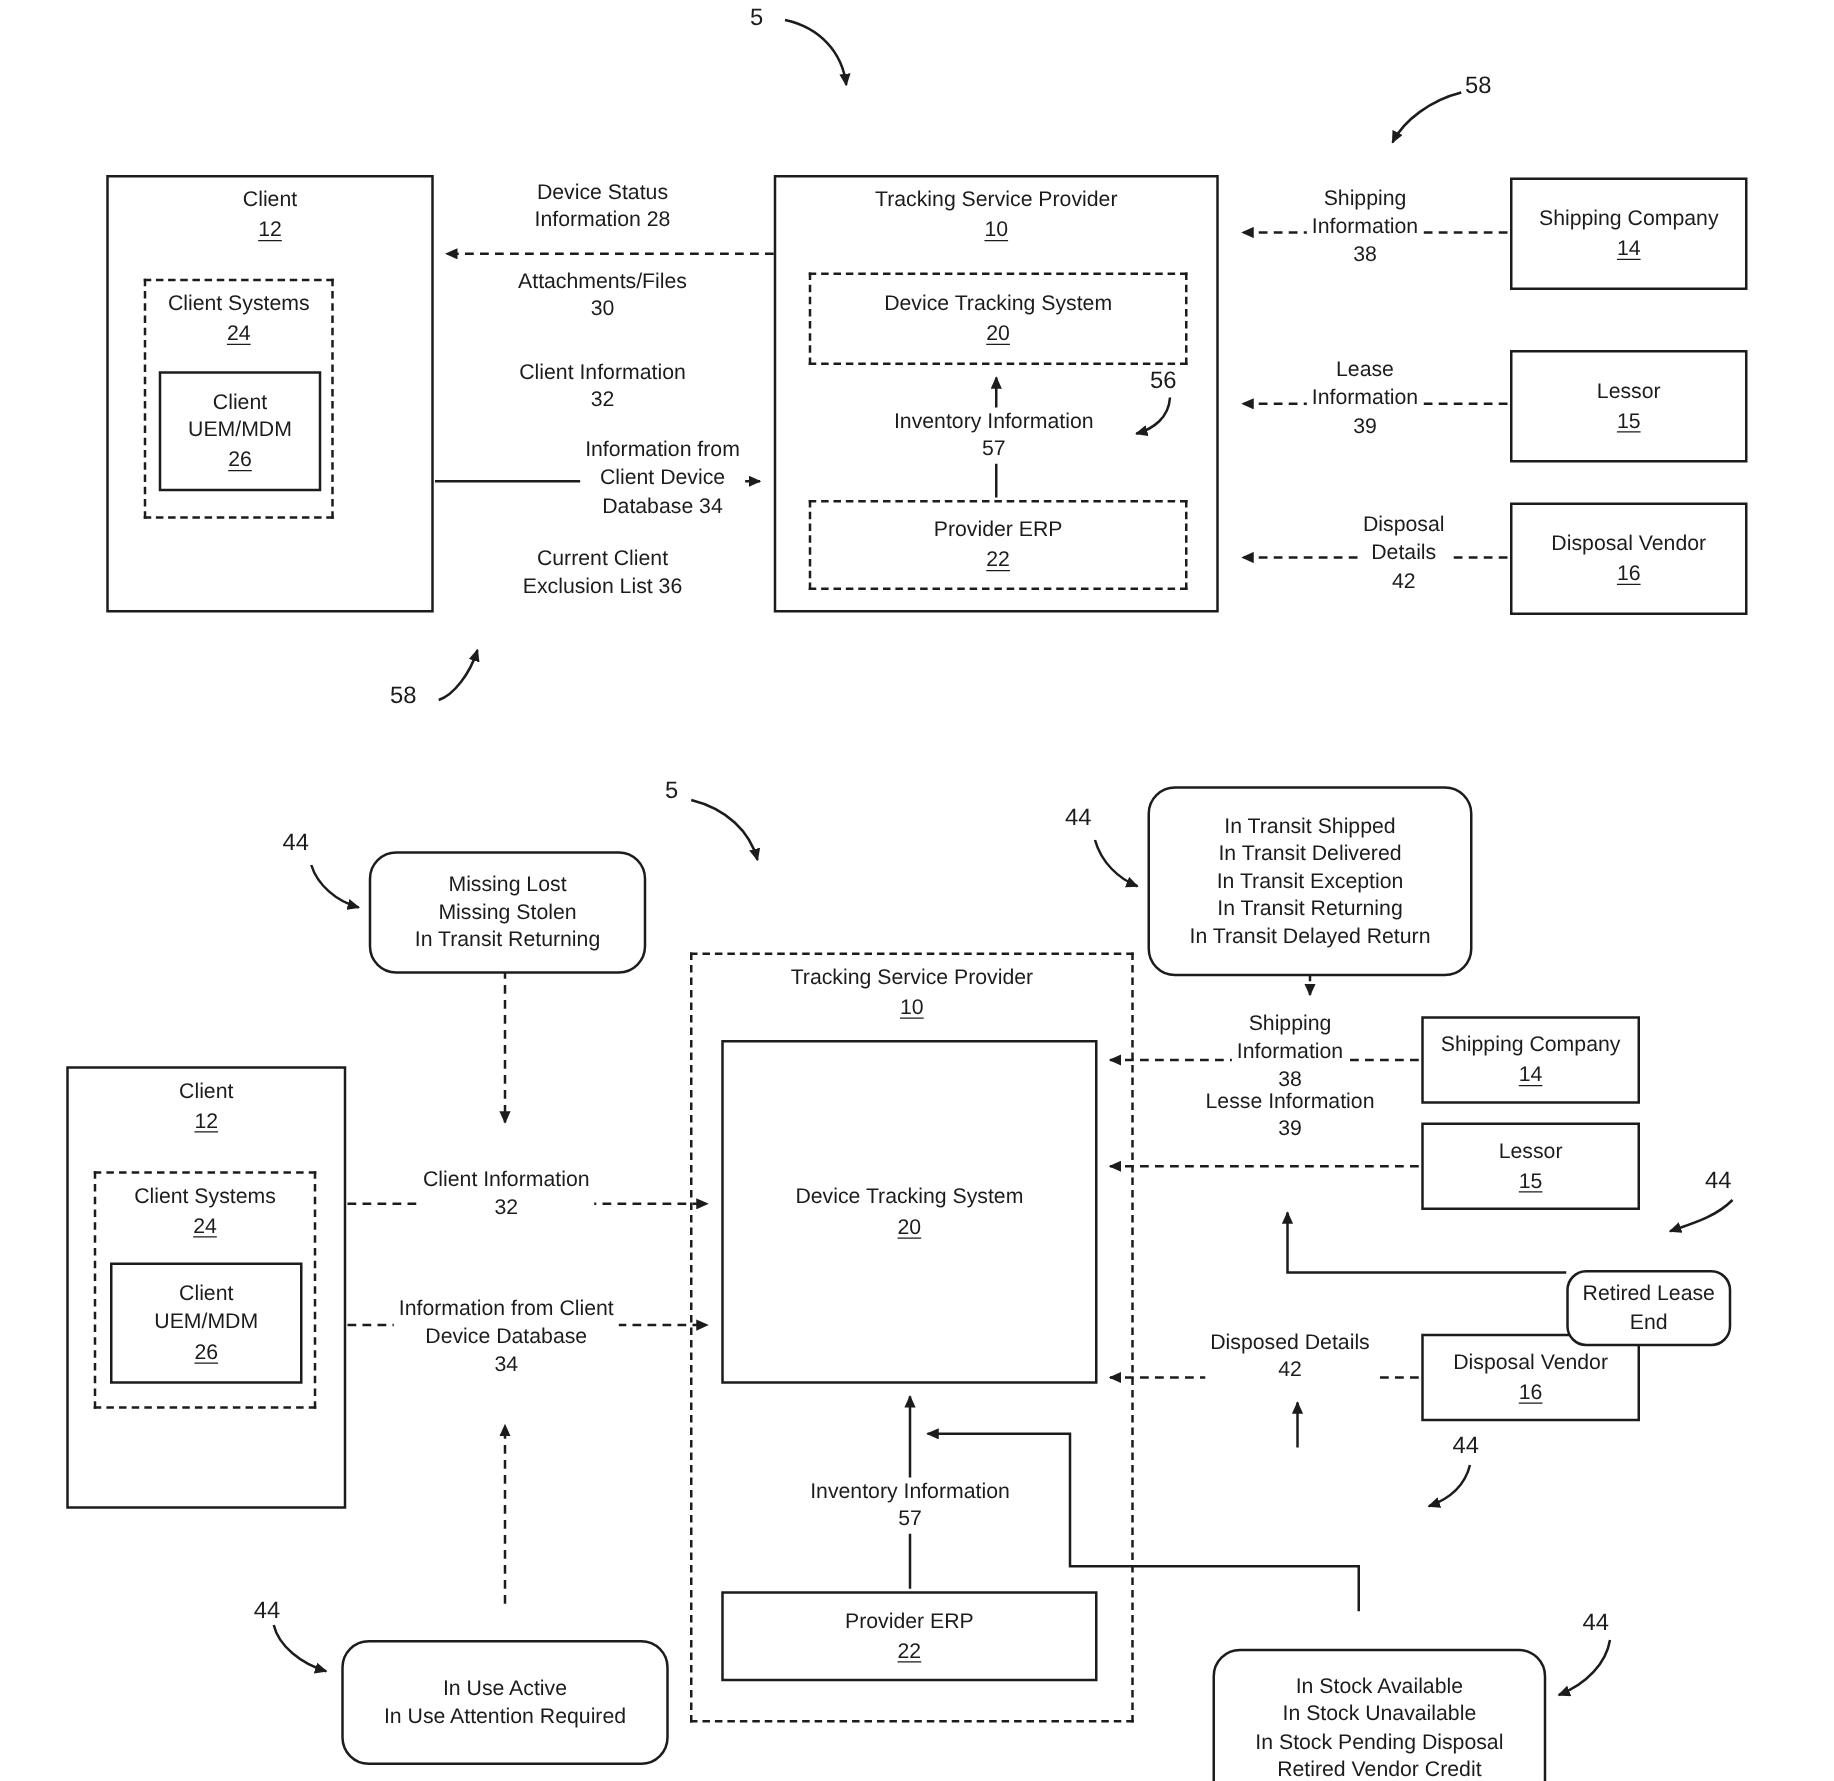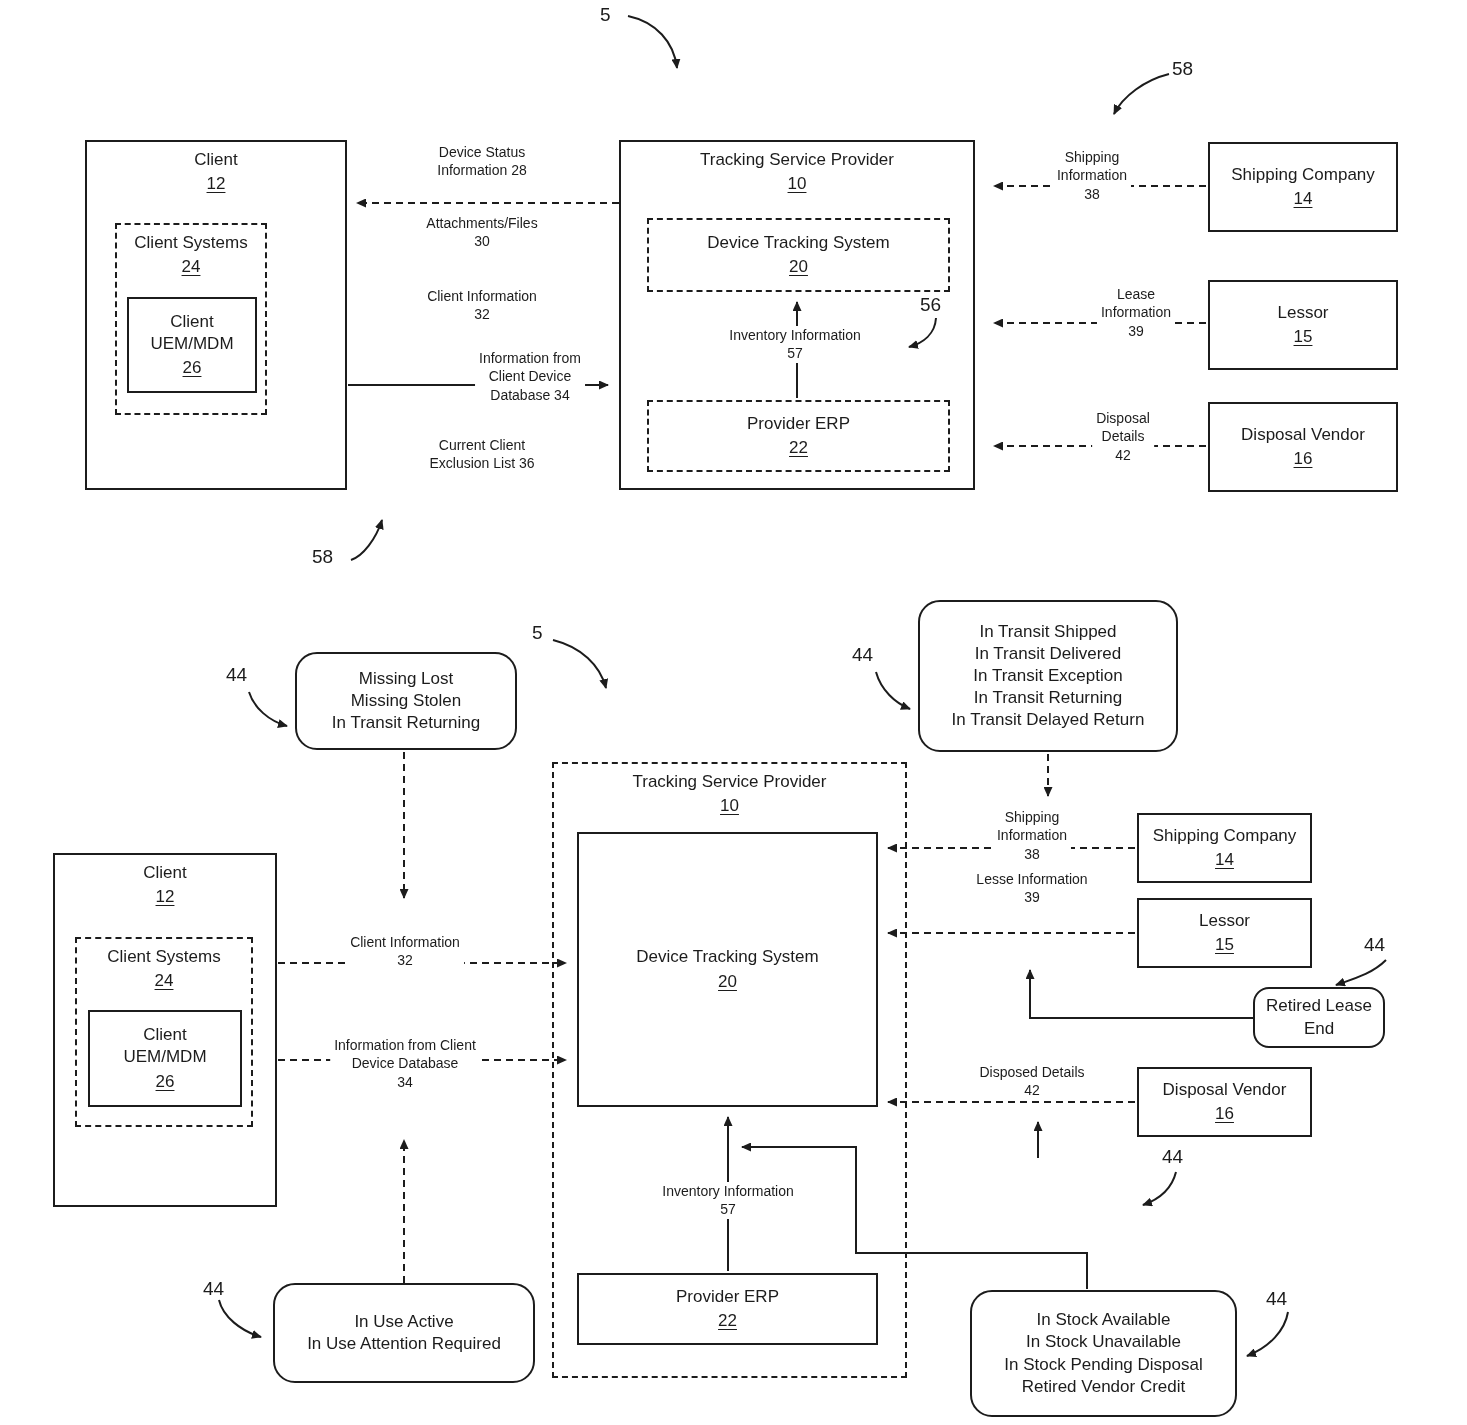--- a/index.html
+++ b/index.html
@@ -10,26 +10,26 @@
     overflow:hidden;
   }
   svg.overlay { position:absolute; left:0; top:0; z-index:2; }
   .box {
     position:absolute; border:2px solid var(--ink); background:#ffffff;
     display:flex; flex-direction:column; align-items:center; justify-content:center;
     text-align:center; z-index:1; box-sizing:border-box;
   }
   .box.container { justify-content:flex-start; padding-top:7px; background:transparent; }
   .box.dashed { border-style:dashed; }
-  .box.rounded { border-radius:22px; z-index:3; }
+  .box.rounded { border-radius:22px; z-index:3;margin-top:29px; }
   .title { white-space:pre-line; font-size:17px; line-height:1.3; }
   .num { font-size:17px; line-height:1.3; text-decoration:underline; text-underline-offset:3px; margin-top:2px; }
   .flabel {
     position:absolute; white-space:pre-line; text-align:center;
-    font-size:14px; line-height:1.32; transform:translateX(-50%); z-index:3;
+    font-size:17px; line-height:1.32; transform:translateX(-50%); z-index:3;
   }
   .flabel.bg { background:#ffffff; padding:0 4px; }
   .ref { position:absolute; font-size:19px; z-index:4; }
 </style>
 </head>
 <body>
 
 <div id="canvas">
 
   <div class="box container" style="left:85px; top:140px; width:262px; height:350px;">
@@ -187,21 +187,21 @@
   <div class="flabel" style="left:482px; top:287px;">Client Information
 32</div>
   <div class="flabel bg" style="left:482px; top:349px;margin-left:48px;">Information from
 Client Device
 Database 34</div>
   <div class="flabel" style="left:482px; top:436px;">Current Client
 Exclusion List 36</div>
   <div class="flabel bg" style="left:1092px; top:148px;">Shipping
 Information
 38</div>
-  <div class="flabel bg" style="left:1136px; top:285px;">Lease
+  <div class="flabel bg" style="left:1092px; top:285px;">Lease
 Information
 39</div>
   <div class="flabel bg" style="left:1092px; top:409px;margin-left:31px;">Disposal
 Details
 42</div>
   <div class="flabel bg" style="left:795px; top:326px;">Inventory Information
 57</div>
 
   <div class="flabel bg" style="left:405px; top:933px;">Client Information
 32</div>

